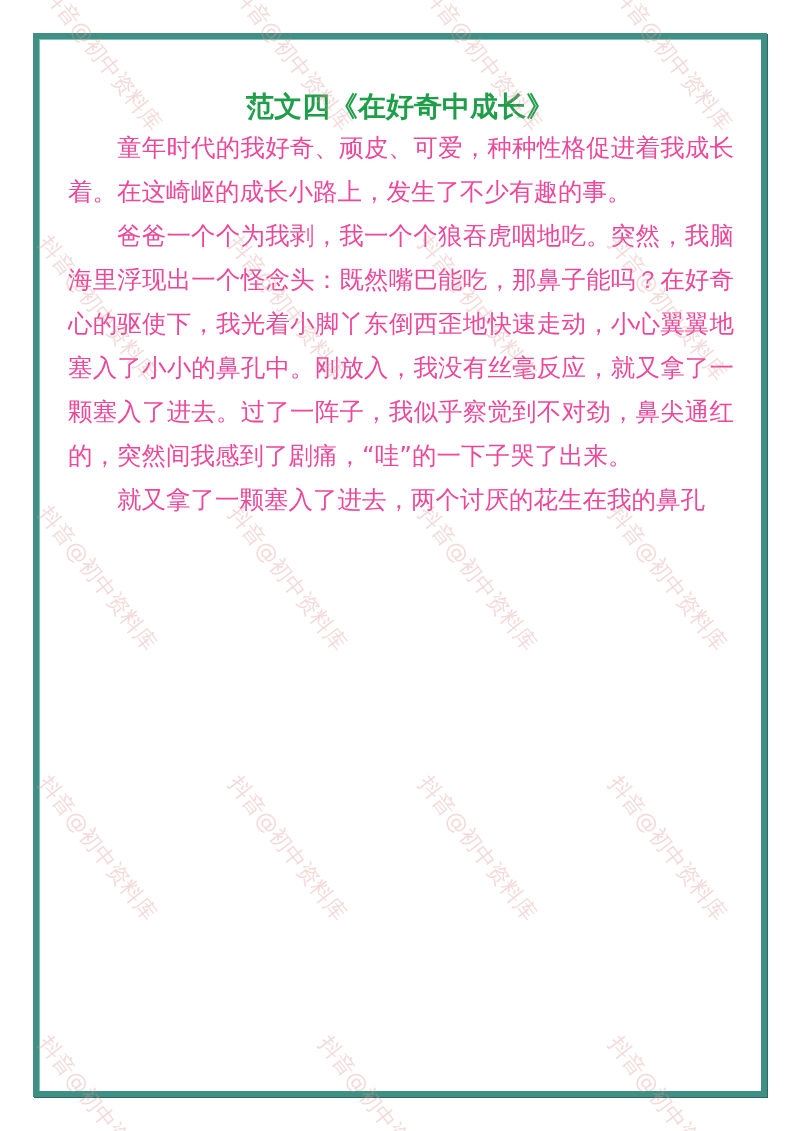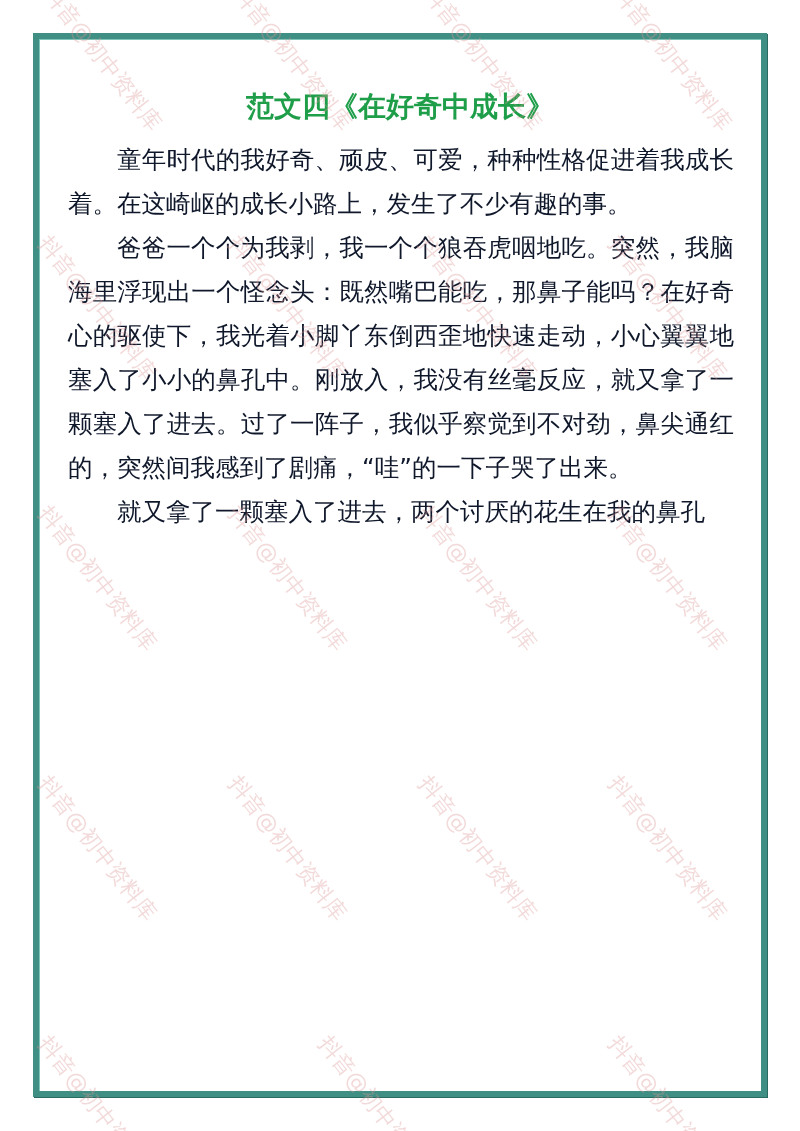--- a/index.html
+++ b/index.html
@@ -11,22 +11,22 @@
     position: absolute; left: 33px; top: 33px; width: 722px; height: 1052px;
     border: 6px solid #3f8f84;
     box-shadow: inset 1px 1px 0 #7fc4b8, 1px 1px 0 #2b6a61;
     background: #ffffff;
   }
   .title {
     position: absolute; left: 0; right: 0; top: 88px; text-align: center;
     font-size: 28px; font-weight: bold; color: #1f9e4a; letter-spacing: 0px;
   }
   .body-text {
-    position: absolute; left: 68px; top: 138px; width: 666px;
-    font-size: 24.5px; line-height: 44px; color: #0f172a;
+    position: absolute; left: 68px; top: 126px; width: 666px;
+    font-size: 24.5px; line-height: 44px; color: #ec4899;
   }
   .para { margin: 0; text-indent: 2em; text-align: justify; }
   .watermarks { position: absolute; left: 0; top: 0; width: 800px; height: 1131px; pointer-events: none; z-index: 5; }
   .wm {
     position: absolute; font-size: 22px; color: rgba(220, 150, 150, 0.35);
     transform: rotate(52deg); transform-origin: left top; white-space: nowrap;
   }
 </style>
 </head>
 <body>

